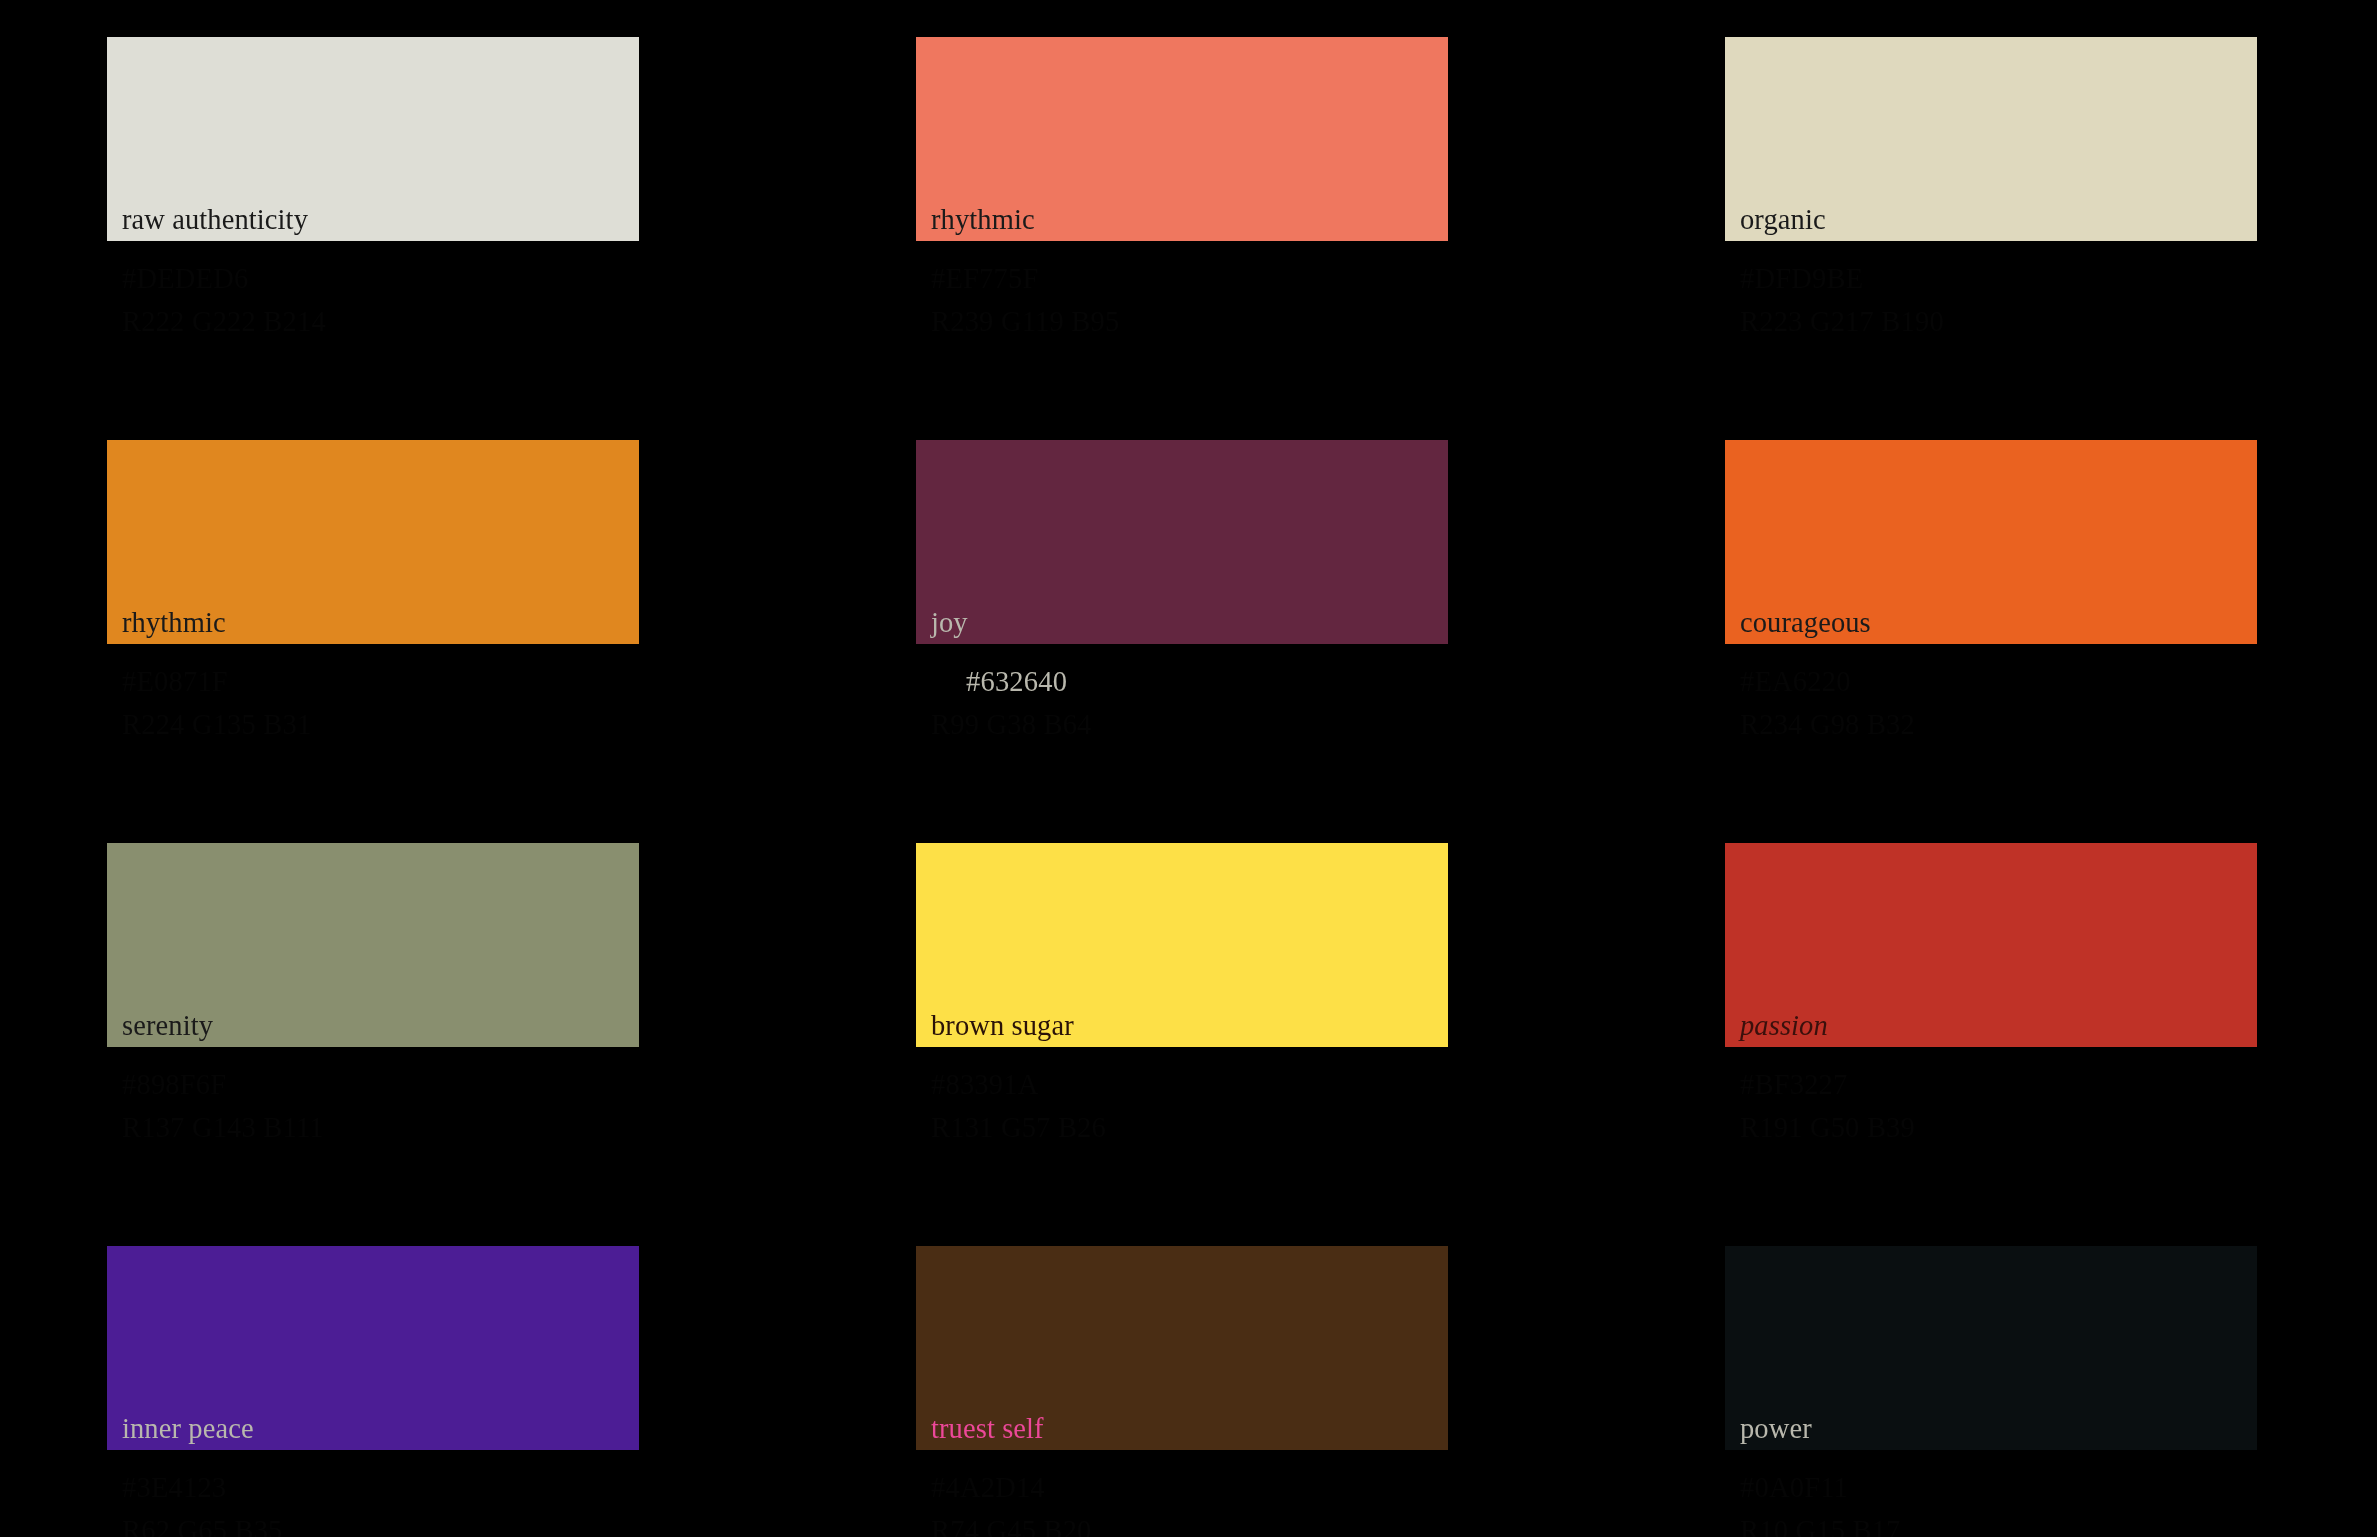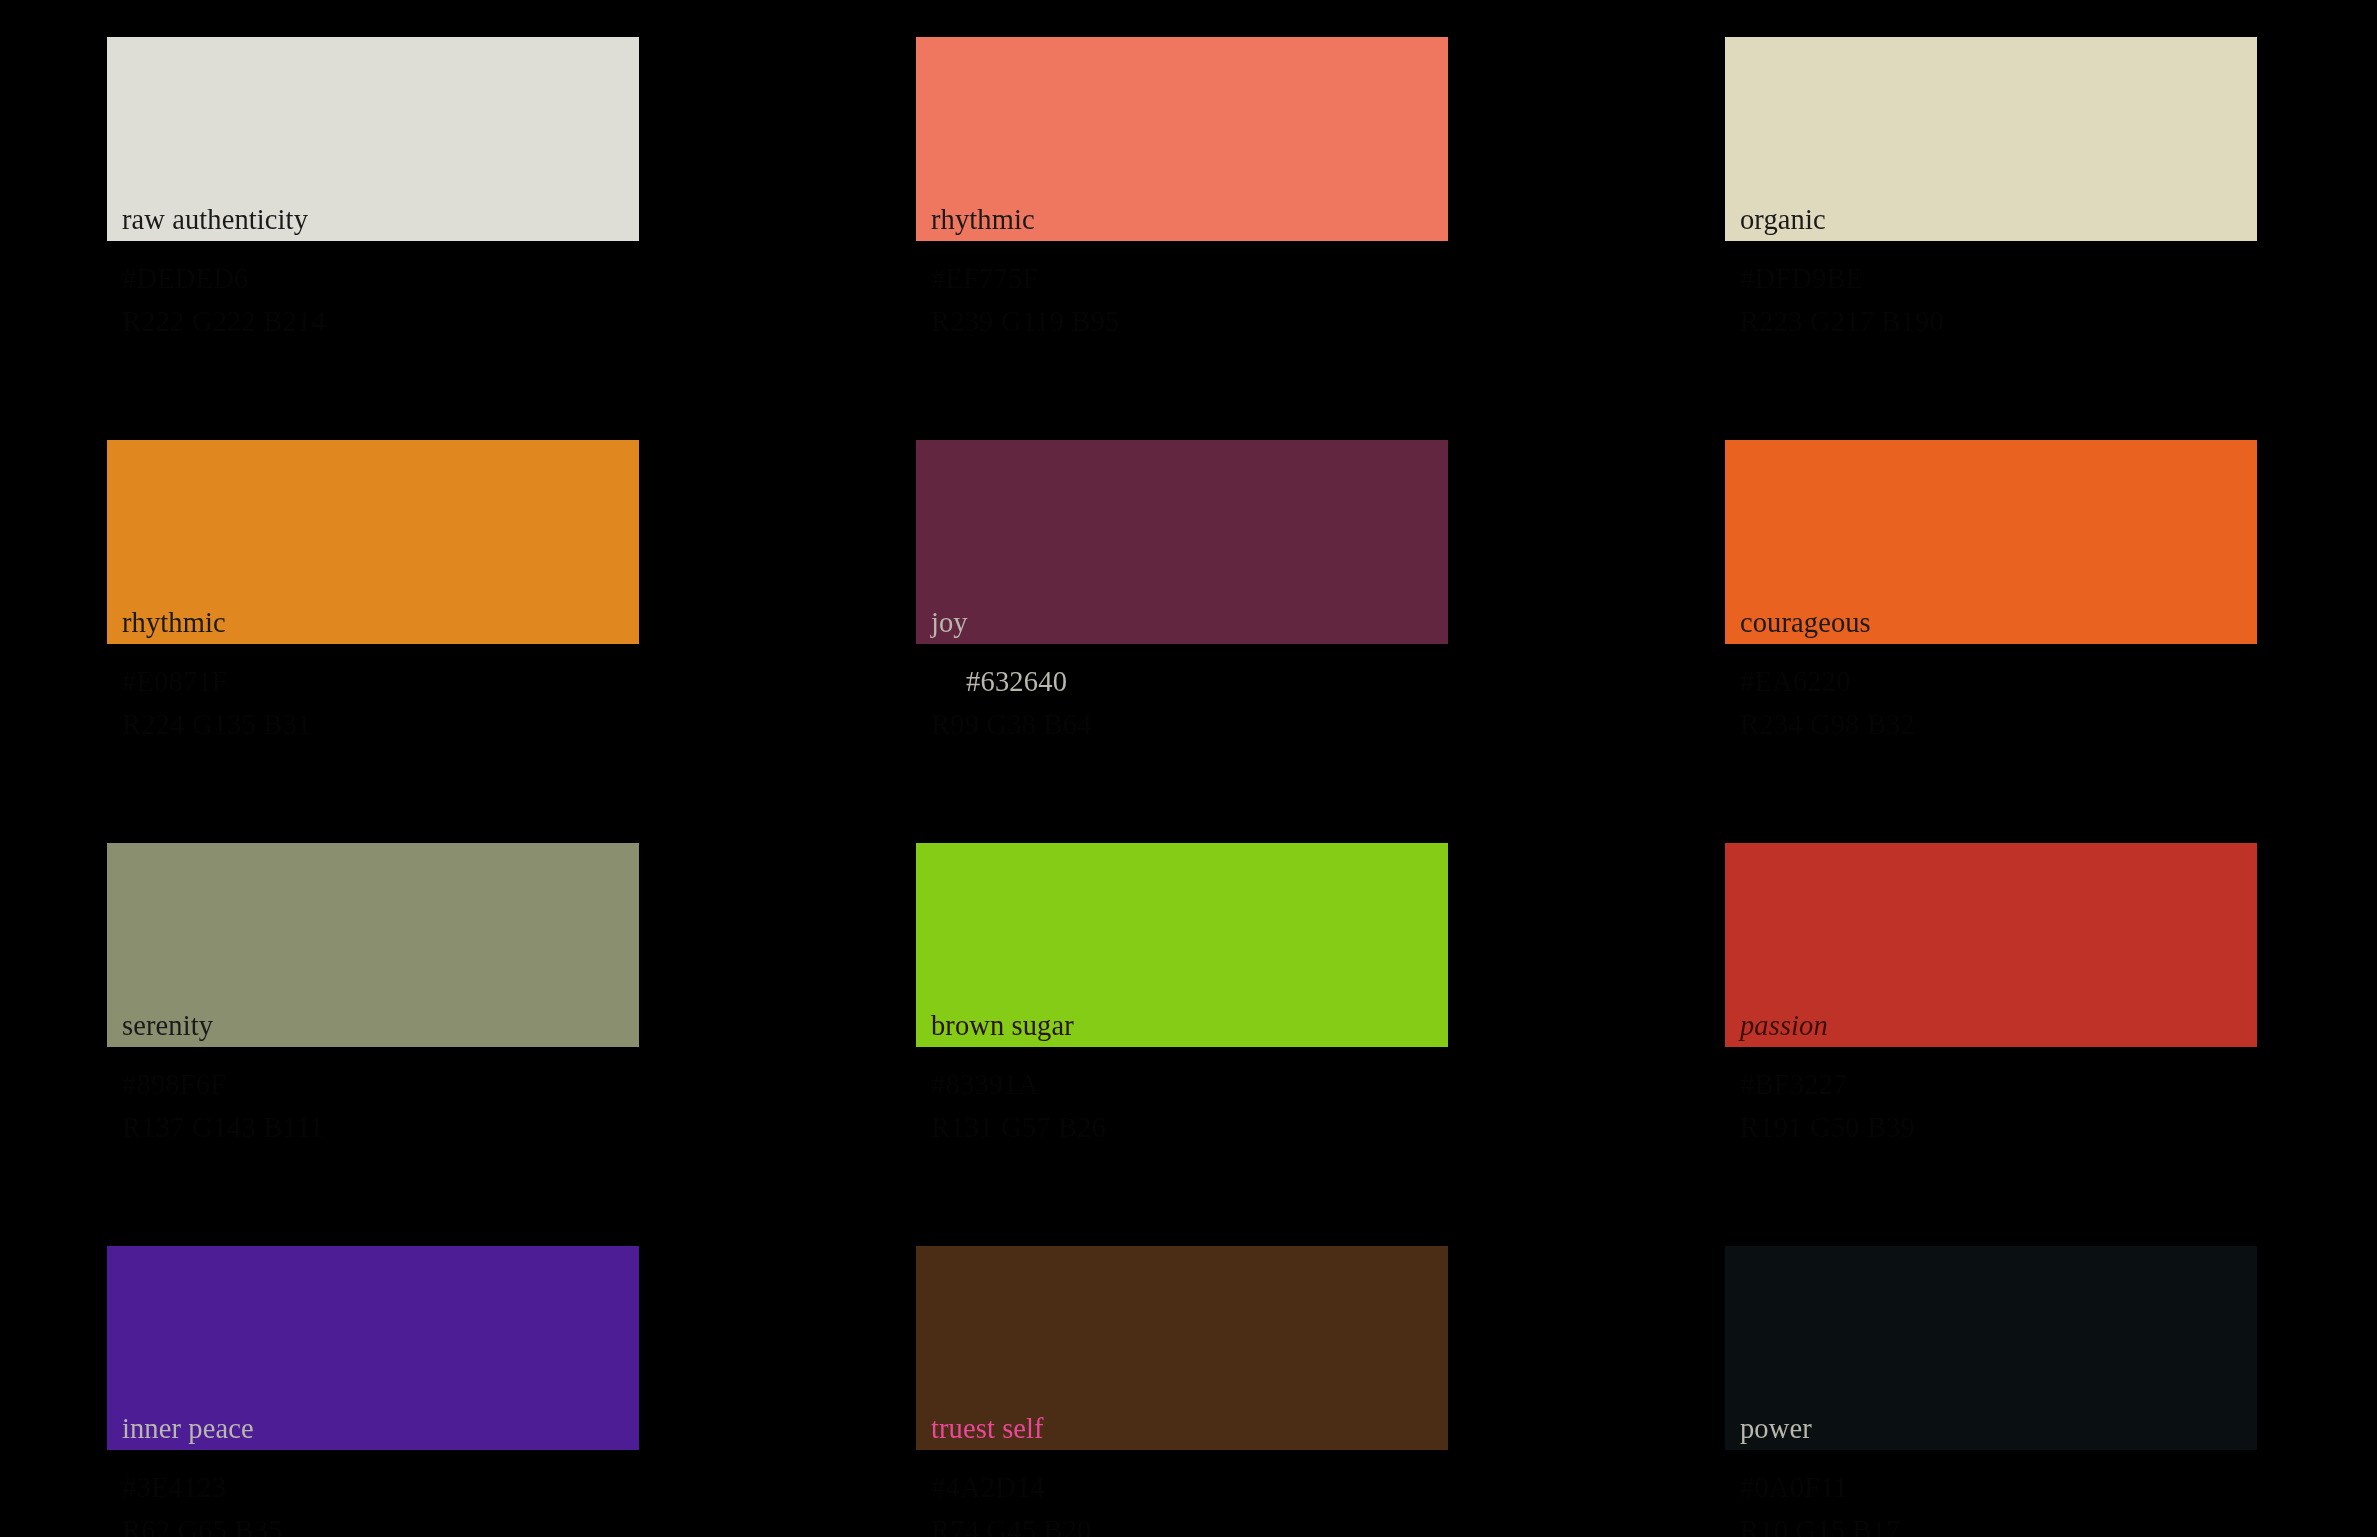--- a/index.html
+++ b/index.html
@@ -142,21 +142,21 @@
       <div class="swatch-cell">
         <div class="swatch-chip" style="background: rgb(137, 143, 111);">
           <span class="swatch-name" style="color: rgb(26, 26, 26);">serenity</span>
         </div>
         <div class="swatch-meta">
           <div class="swatch-hex meta-dim">#898F6F</div>
           <div class="swatch-rgb meta-dim">R137 G143 B111</div>
         </div>
       </div>
       <div class="swatch-cell">
-        <div class="swatch-chip" style="background: #84cc16;">
+        <div class="swatch-chip" style="background: #fde047;">
           <span class="swatch-name" style="color: rgb(42, 18, 8);">brown sugar</span>
         </div>
         <div class="swatch-meta">
           <div class="swatch-hex meta-dim">#83391A</div>
           <div class="swatch-rgb meta-dim">R131 G57 B26</div>
         </div>
       </div>
       <div class="swatch-cell">
         <div class="swatch-chip" style="background: rgb(191, 50, 39);">
           <span class="swatch-name" style="color: rgb(58, 16, 12); font-style: italic;">passion</span>

